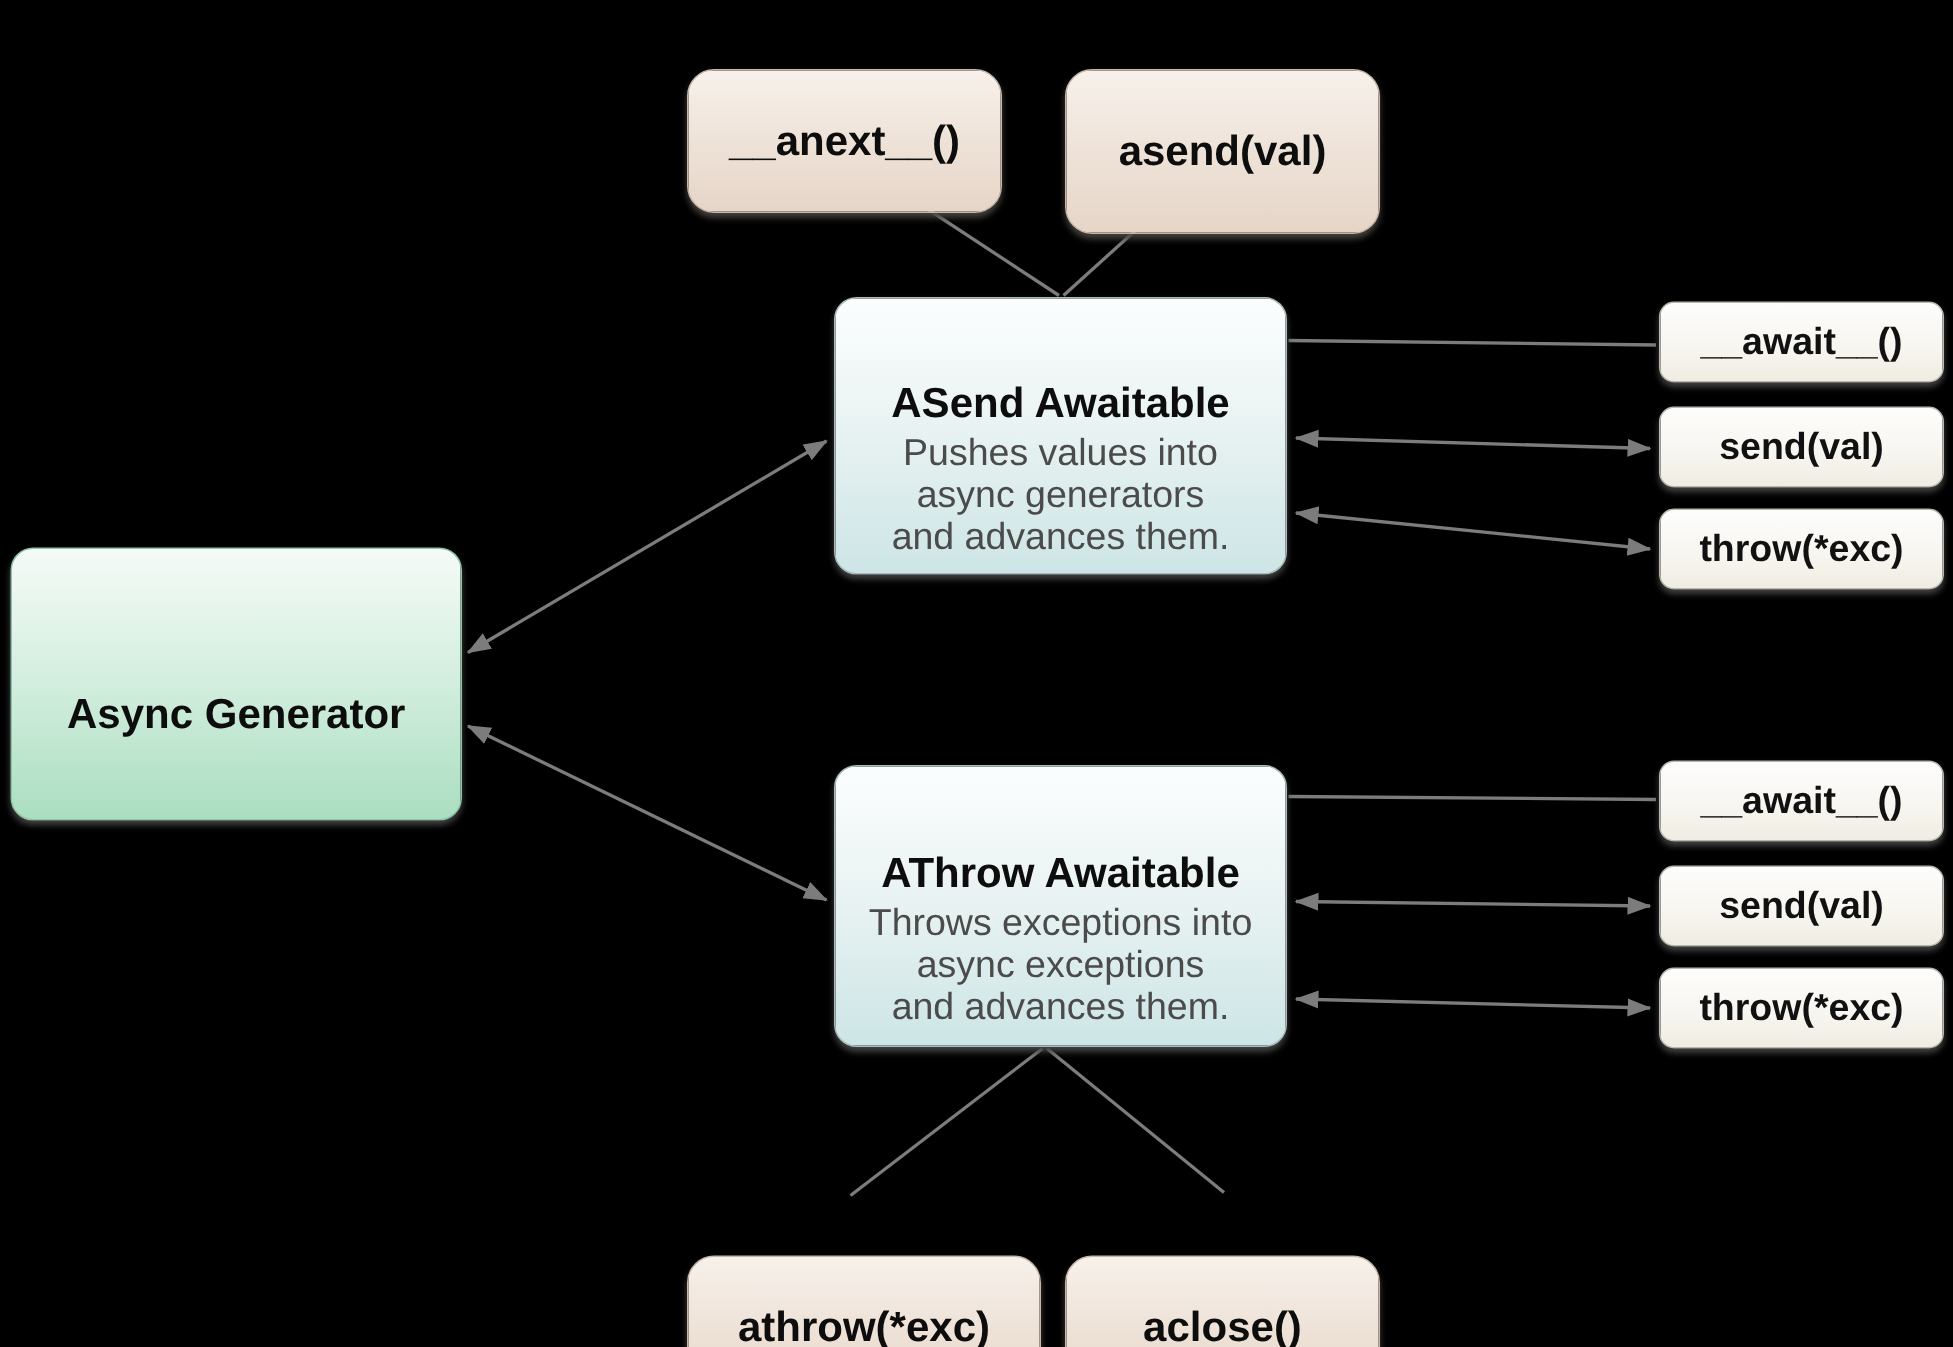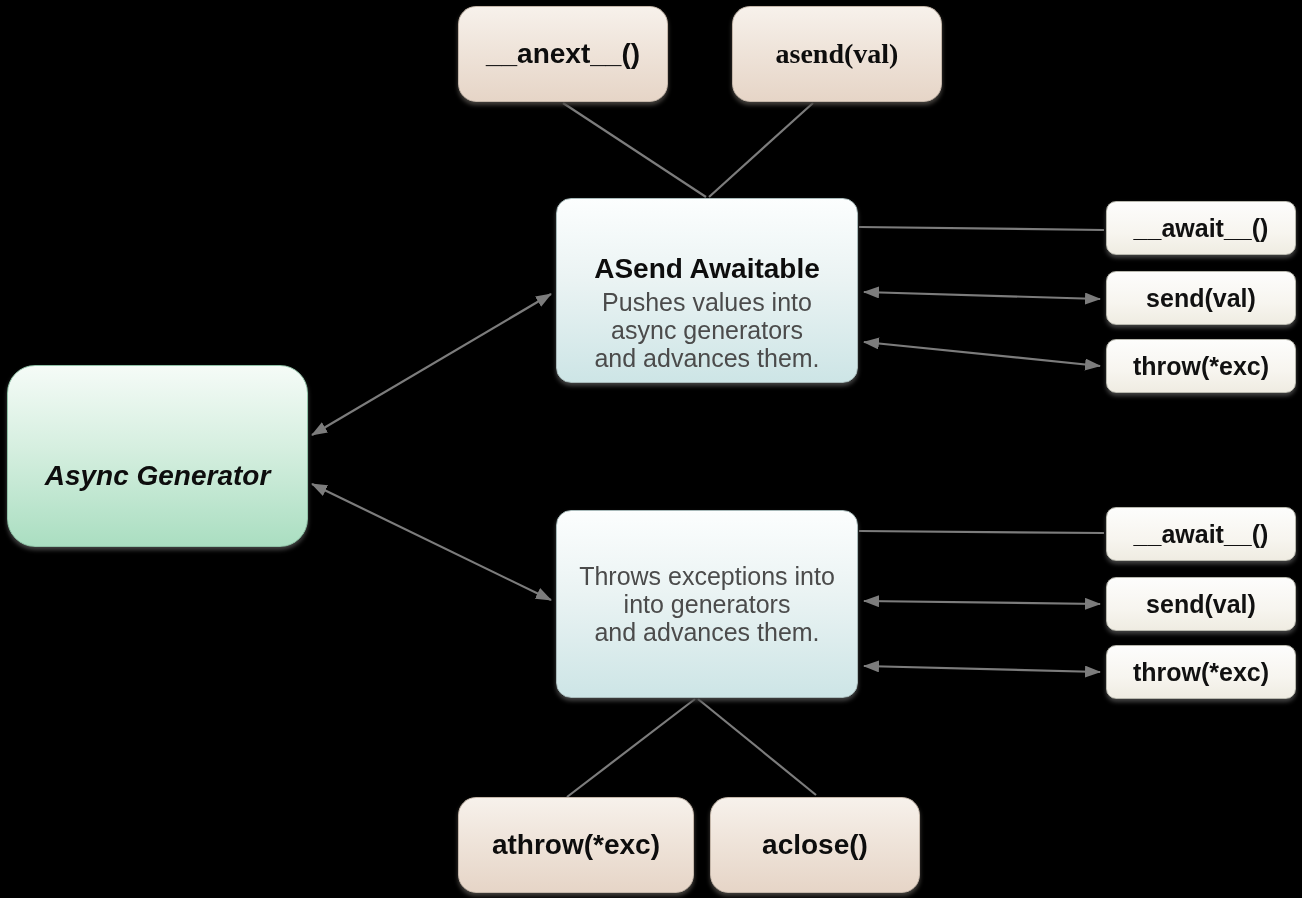--- a/index.html
+++ b/index.html
@@ -34,43 +34,43 @@
     align-items: center;
     justify-content: center;
     text-align: center;
   }
   
   .node.beige {
     background: linear-gradient(to bottom, #f7f1eb 0%, #efe4da 45%, #e6d5c7 100%);
     border: 1px solid #c4b6a9;
     border-radius: 18px;
     box-shadow: 0 3px 4px rgba(72,68,64,0.95);
+    margin-top: 40px;
   }
   .node.beige .mlabel {
     font-size: 28px;
     font-weight: bold;
     color: #0d0d0d;
     letter-spacing: 0px;
   }
   
   .node.teal {
     background: linear-gradient(to bottom, #fcfefe 0%, #eaf3f3 45%, #cde5e6 100%);
     border: 1px solid #a8baba;
     border-radius: 15px;
     box-shadow: 0 3px 4px rgba(70,70,70,0.95);
     padding: 10px 8px;
   }
   
   .node.green {
     background: linear-gradient(to bottom, #f5fbf7 0%, #d6efe0 45%, #aadec1 100%);
     border: 1px solid #90c2a7;
-    border-radius: 28px;
+    border-radius: 15px;
     box-shadow: 0 3px 4px rgba(70,70,70,0.95);
     padding: 10px 8px;
-    font-style: italic;
   }
   .node .title {
     font-size: 28px;
     font-weight: bold;
     color: #0d0d0d;
     margin-bottom: 3px;
     margin-top: 43px;
   }
   .node .desc {
     font-size: 25px;
@@ -117,34 +117,35 @@
     <line x1="864" y1="601" x2="1100" y2="604" marker-start="url(#arrow)" marker-end="url(#arrow)"></line>
     <line x1="864" y1="666" x2="1100" y2="672" marker-start="url(#arrow)" marker-end="url(#arrow)"></line>
 
     <line x1="695" y1="699" x2="567" y2="797"></line>
     <line x1="698" y1="699" x2="816" y2="795"></line>
   </svg>
 
   <div class="node beige" style="left:458px; top:6px; width:210px; height:96px;">
     <span class="mlabel">__anext__()</span>
   </div>
-  <div class="node beige" style="left:732px; top:6px; width:210px; height:96px;font-family:Liberation Serif, serif;">
+  <div class="node beige" style="left:710px; top:6px; width:210px; height:110px;">
     <span class="mlabel">asend(val)</span>
   </div>
 
   <div class="node teal" style="left:556px; top:198px; width:302px; height:185px;">
     <div class="title">ASend Awaitable</div>
     <div class="desc">Pushes values into
 async generators
 and advances them.</div>
   </div>
 
   <div class="node teal" style="left:556px; top:510px; width:302px; height:188px;">
+    <div class="title">AThrow Awaitable</div>
     <div class="desc">Throws exceptions into
-into generators
+async exceptions
 and advances them.</div>
   </div>
 
   <div class="node green" style="left:7px; top:365px; width:301px; height:182px;">
     <div class="title">Async Generator</div>
   </div>
 
   <div class="node white" style="left:1106px; top:201px; width:190px; height:54px;">
     <span class="mlabel">__await__()</span>
   </div>

